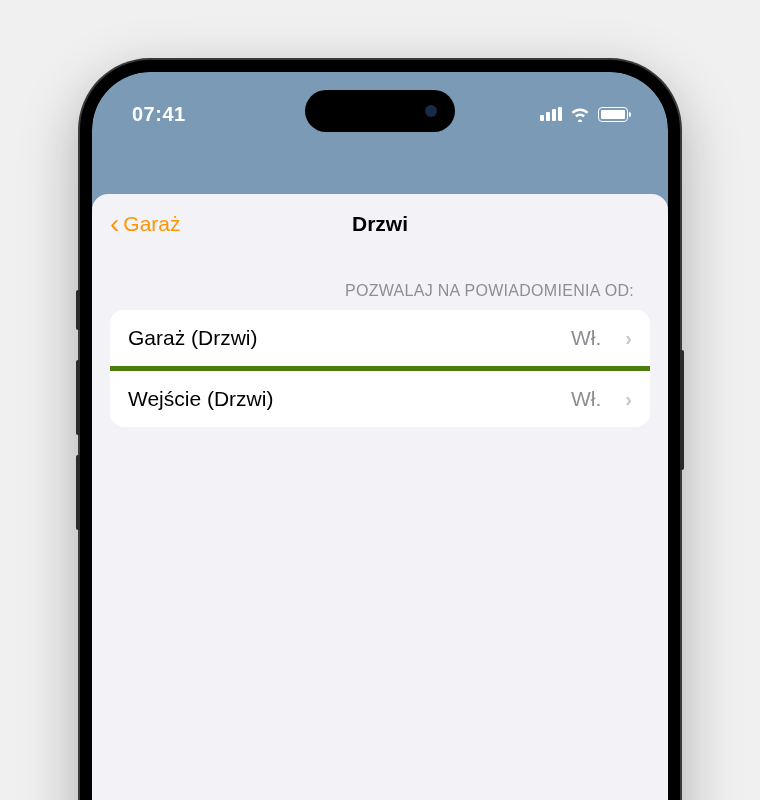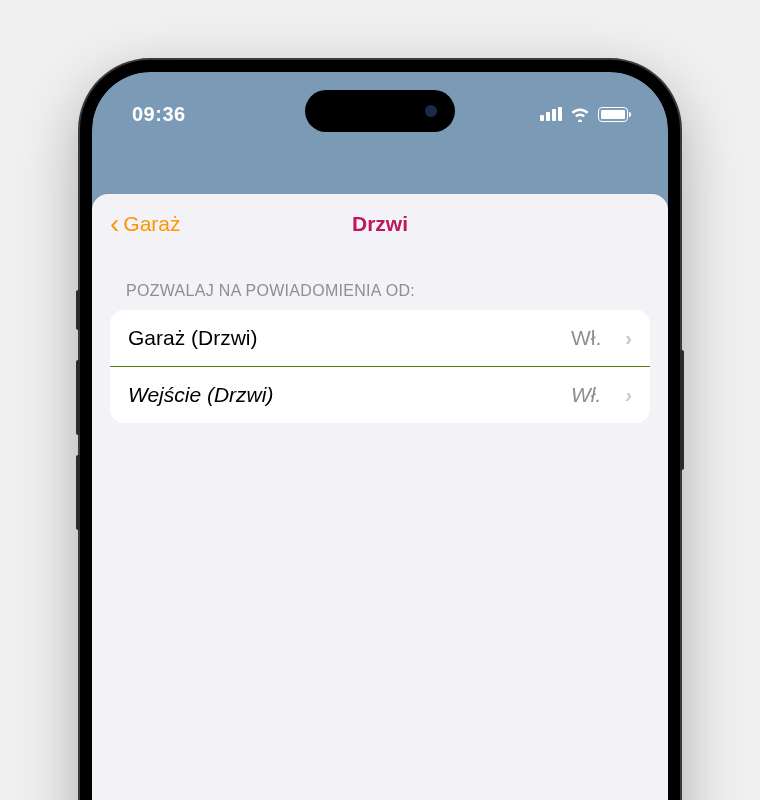--- a/index.html
+++ b/index.html
@@ -214,48 +214,48 @@
       font-weight: 500;
       line-height: 1;
     }
     
     .nav-title {
       position: absolute;
       left: 50%;
       transform: translateX(-50%);
       font-size: 21px;
       font-weight: 600;
-      color: #be185d;
+      color: #000000;
     }
     
     .section-header {
       padding: 28px 34px 10px;
       font-size: 16px;
       color: #8e8e93;
       letter-spacing: 0.3px;
+      text-align: right;
     }
     
     .list-group {
       margin: 0 18px;
       background: #fff;
       border-radius: 14px;
       overflow: hidden;
     }
     
     .list-row {
       display: flex;
       align-items: flex-end;
       padding: 16px 18px;
       cursor: pointer;
       min-height: 56px;
     }
     
     .list-row + .list-row {
-      border-top: 1px solid #4d7c0f;
-      font-style: italic;
+      border-top: 5px solid #4d7c0f;
     }
     
     .row-label {
       flex: 1;
       font-size: 21px;
       color: #000;
     }
     
     .row-value {
       font-size: 21px;
@@ -282,21 +282,21 @@
 
   <div class="phone-buttons-right">
     <div class="phone-button-power"></div>
   </div>
 
   <div class="screen">
 
     <div class="app-background"></div>
 
     <div class="status-bar">
-      <div class="status-time">09:36</div>
+      <div class="status-time">07:41</div>
       <div class="status-icons">
         <div class="signal-icon">
           <div class="signal-bar"></div>
           <div class="signal-bar"></div>
           <div class="signal-bar"></div>
           <div class="signal-bar"></div>
         </div>
         <svg class="wifi-icon" viewBox="0 0 20 16" fill="#fff">
           <path d="M10 13.5 a2 2 0 1 0 0.001 0 M5 9.5 a7 7 0 0 1 10 0 l-1.8 1.8 a4.5 4.5 0 0 0 -6.4 0 z M1.5 6 a12 12 0 0 1 17 0 l-1.8 1.8 a9.5 9.5 0 0 0 -13.4 0 z"></path>
         </svg>

